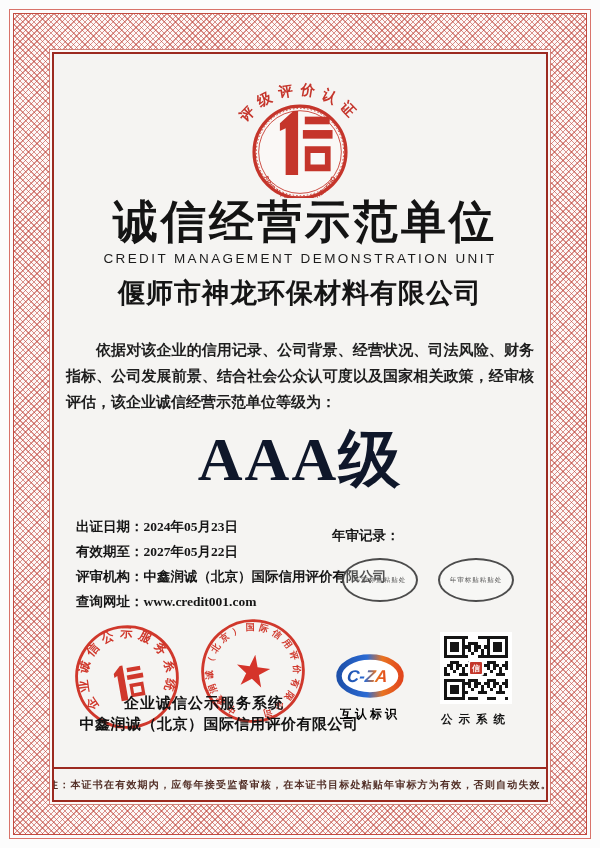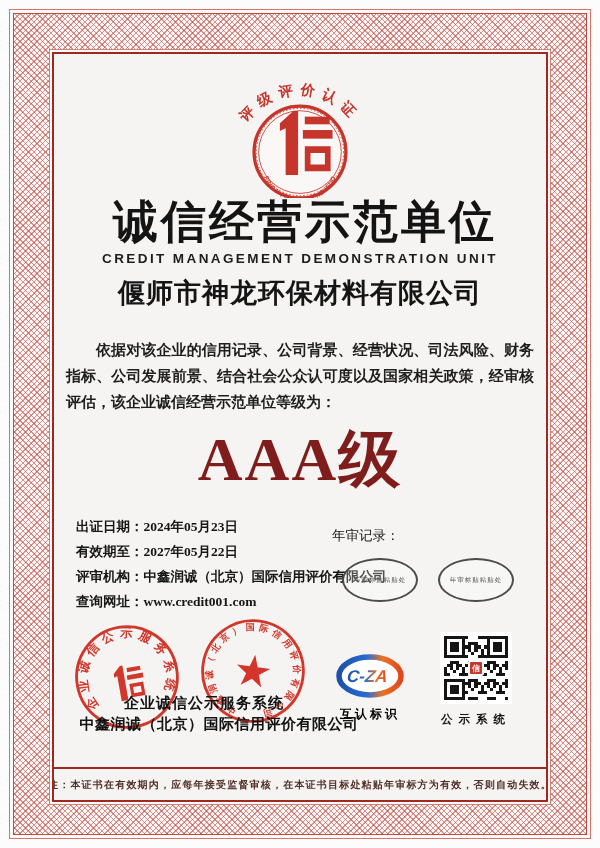--- a/index.html
+++ b/index.html
@@ -23,32 +23,32 @@
     background:#f5f4f2;
     border:2px solid #9c2a20;
     box-shadow:0 0 0 2px #fdf8f7,0 0 0 3px #d08279;
     display:flex;flex-direction:column;align-items:center;
     overflow:hidden;
   }
   
   .seal-top{margin-top:10px;flex:0 0 auto;}
   
   .title{font-size:45px;font-weight:bold;letter-spacing:3px;color:#141414;white-space:nowrap;margin-top:0;line-height:1.1;margin-left:10px;}
-  .subtitle{font-family:"Liberation Sans","DejaVu Sans",sans-serif;font-size:13.5px;font-weight:bold;letter-spacing:2.4px;color:#1d1d1d;margin-top:3px;white-space:nowrap;}
+  .subtitle{font-family:"Liberation Sans","DejaVu Sans",sans-serif;font-size:13.5px;font-weight:normal;letter-spacing:2.4px;color:#1d1d1d;margin-top:3px;white-space:nowrap;}
   .credit-code{align-self:flex-end;margin-right:22px;margin-top:11px;color:#d6483c;font-size:13px;font-weight:bold;letter-spacing:.5px;}
   .company{font-size:27px;font-weight:bold;color:#151515;margin-top:9px;letter-spacing:1px;white-space:nowrap;}
   .uscc{font-size:12.5px;font-weight:bold;color:#d65050;margin-top:4px;letter-spacing:.5px;}
   .paragraph{margin:26px 12px 0;font-size:15px;font-weight:bold;line-height:1.75;color:#1e1e1e;text-align:justify;text-indent:2em;}
-  .grade{font-size:62px;font-weight:bold;color:#7f1d1d;margin-top:12px;letter-spacing:2px;line-height:1.05;}
+  .grade{font-size:62px;font-weight:bold;color:#0f172a;margin-top:12px;letter-spacing:2px;line-height:1.05;}
   
   .details-row{position:relative;width:100%;height:96px;margin-top:26px;flex:0 0 auto;}
   .details-left{position:absolute;left:22px;top:0;font-size:13.5px;font-weight:bold;color:#161616;}
   .d-row{margin-bottom:7px;white-space:nowrap;}
   .annual{position:absolute;left:278px;top:8px;}
-  .annual-label{font-size:13.5px;font-weight:normal;color:#161616;}
+  .annual-label{font-size:13.5px;font-weight:bold;color:#161616;}
   .stickers{position:absolute;left:288px;top:40px;display:flex;gap:20px;}
   .sticker{width:72px;height:40px;border:2px solid #4c4c4c;border-radius:50%;
     display:flex;align-items:center;justify-content:center;
     font-size:6.5px;color:#5a5a5a;letter-spacing:1px;background:rgba(255,255,255,.25);}
   
   .bottom-area{position:relative;width:100%;height:120px;margin-top:6px;flex:0 0 auto;}
   .stamp1{position:absolute;left:16px;top:0;transform:rotate(-10deg);}
   .stamp2{position:absolute;left:142px;top:-6px;transform:rotate(8deg);}
   .fline1{position:absolute;left:30px;top:74px;width:240px;text-align:center;font-size:15px;font-weight:bold;color:#131313;letter-spacing:1px;white-space:nowrap;}
   .fline2{position:absolute;left:0px;top:95px;width:330px;text-align:center;font-size:15px;font-weight:bold;color:#131313;letter-spacing:.5px;white-space:nowrap;}

